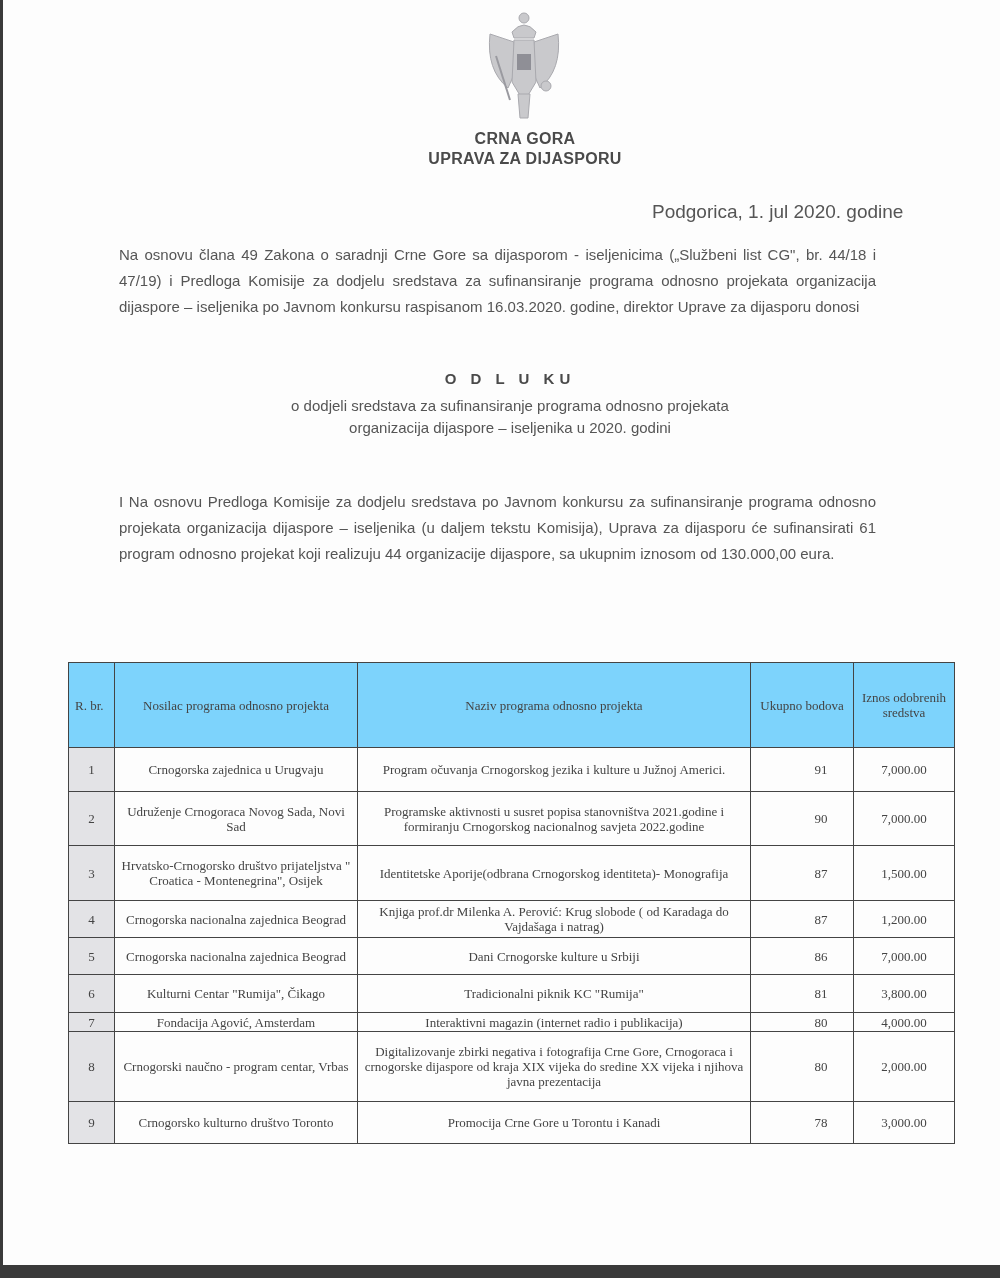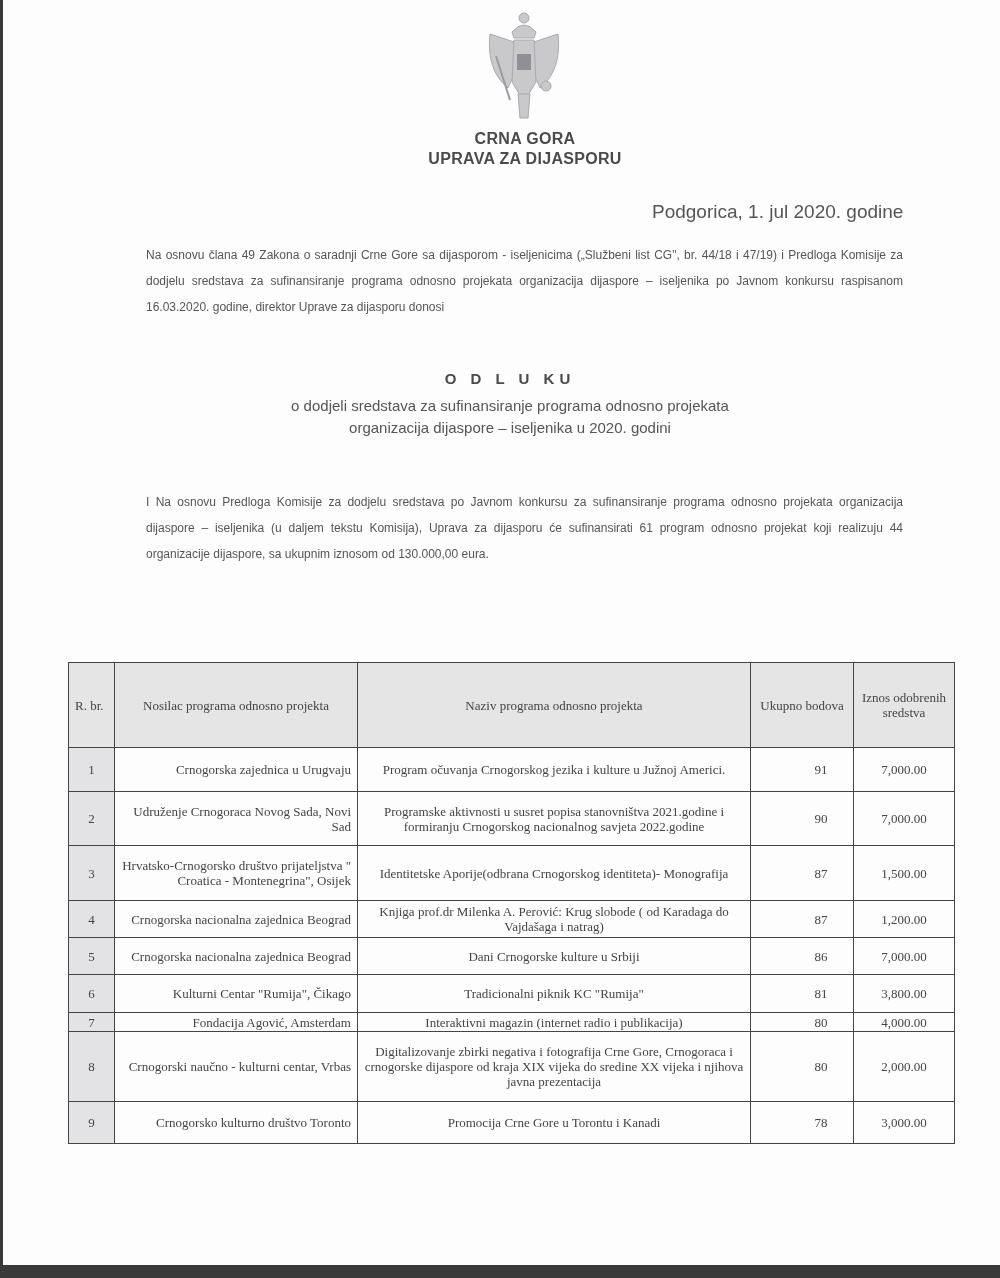--- a/index.html
+++ b/index.html
@@ -15,34 +15,34 @@
 
     .crest { position: absolute; left: 484px; top: 10px; width: 80px; height: 112px; }
     .header-line1 { position: absolute; left: 0; width: 1050px; top: 130px; text-align: center; font-weight: bold; font-size: 16px; color: #4a4a4a; letter-spacing: 0.3px; }
     .header-line2 { position: absolute; left: 0; width: 1050px; top: 150px; text-align: center; font-weight: bold; font-size: 16px; color: #4a4a4a; letter-spacing: 0.3px; }
 
     .broj { position: absolute; left: 133px; top: 197px; font-size: 15px; color: #555; }
     .broj-label { vertical-align: middle; }
     .broj-hand { font-family: "DejaVu Serif", serif; font-style: italic; font-size: 21px; color: #6f74a6; letter-spacing: 1px; vertical-align: middle; margin-left: 6px; }
     .dateline { position: absolute; left: 652px; top: 201px; font-size: 19px; color: #555; }
 
-    .para { position: absolute; left: 146px; width: 757px; font-size: 12px; line-height: 26px; text-align: justify; color: #555; }
+    .para { position: absolute; left: 119px; width: 757px; font-size: 15px; line-height: 26px; text-align: justify; color: #555; }
     .p1 { top: 242px; }
     .title { position: absolute; left: 0; width: 1020px; top: 370px; text-align: center; font-weight: bold; font-size: 15px; letter-spacing: 5px; color: #4a4a4a; }
     .subtitle { position: absolute; left: 0; width: 1020px; top: 395px; text-align: center; font-size: 15px; line-height: 22px; color: #555; }
     .p2 { top: 489px; }
     .p3 { position: absolute; left: 133px; top: 613px; font-size: 15px; color: #555; }
 
     .table-wrap { position: absolute; left: 68px; top: 662px; width: 887px; }
     table { border-collapse: collapse; width: 887px; font-family: "Liberation Serif", serif; font-size: 13px; color: #444; }
     th, td { border: 1px solid #444; padding: 1px 6px; vertical-align: middle; line-height: 15px; }
-    thead th { background: #e5e5e5; font-weight: normal; height: 82px; text-align: center; }
+    thead th { background: #7dd3fc; font-weight: normal; height: 82px; text-align: center; }
     thead th.col-rbr { text-align: left; width: 33px; }
     td.rbr { background: #e3e3e6; text-align: center; width: 33px; }
-    td.nosilac { width: 230px; text-align: right; }
+    td.nosilac { width: 230px; text-align: center; }
     td.naziv { width: 380px; text-align: center; }
     td.bodovi { width: 52px; text-align: center; padding-left: 44px; }
     td.iznos { text-align: center; }
     th.col-nosilac { width: 230px; }
     th.col-naziv { width: 380px; }
     th.col-bodovi { width: 52px; }
   </style>
 </head>
 <body>
 
@@ -135,21 +135,21 @@
         </tr>
         <tr style="height:19px">
           <td class="rbr">7</td>
           <td class="nosilac">Fondacija Agović, Amsterdam</td>
           <td class="naziv">Interaktivni magazin (internet radio i publikacija)</td>
           <td class="bodovi">80</td>
           <td class="iznos">4,000.00</td>
         </tr>
         <tr style="height:70px">
           <td class="rbr">8</td>
-          <td class="nosilac">Crnogorski naučno - kulturni centar, Vrbas</td>
+          <td class="nosilac">Crnogorski naučno - program centar, Vrbas</td>
           <td class="naziv">Digitalizovanje zbirki negativa i fotografija Crne Gore, Crnogoraca i crnogorske dijaspore od kraja XIX vijeka do sredine XX vijeka i njihova javna prezentacija</td>
           <td class="bodovi">80</td>
           <td class="iznos">2,000.00</td>
         </tr>
         <tr style="height:42px">
           <td class="rbr">9</td>
           <td class="nosilac">Crnogorsko kulturno društvo Toronto</td>
           <td class="naziv">Promocija Crne Gore u Torontu i Kanadi</td>
           <td class="bodovi">78</td>
           <td class="iznos">3,000.00</td>

